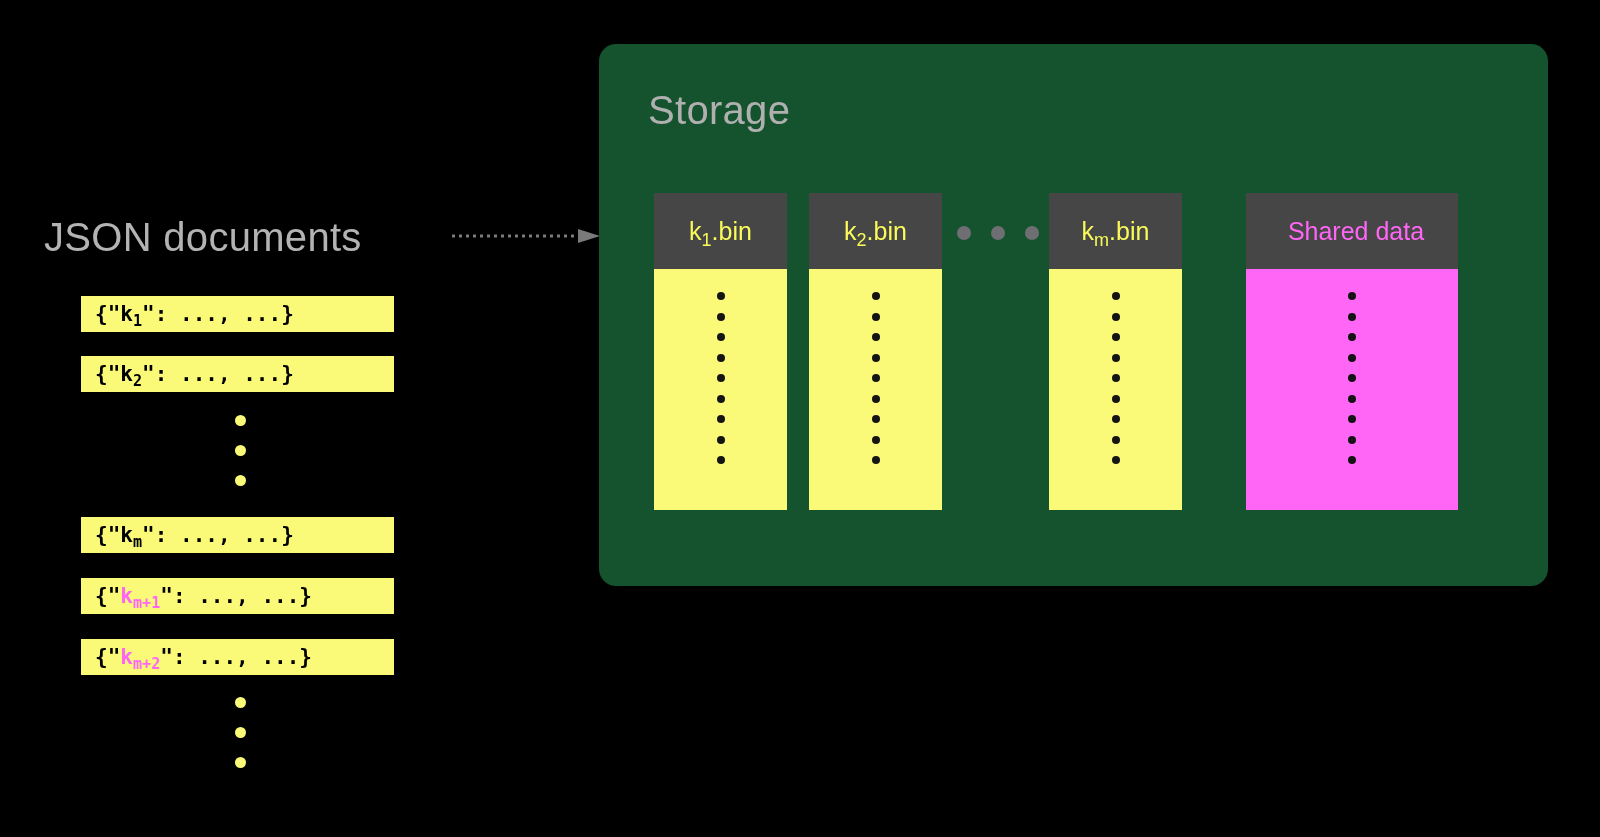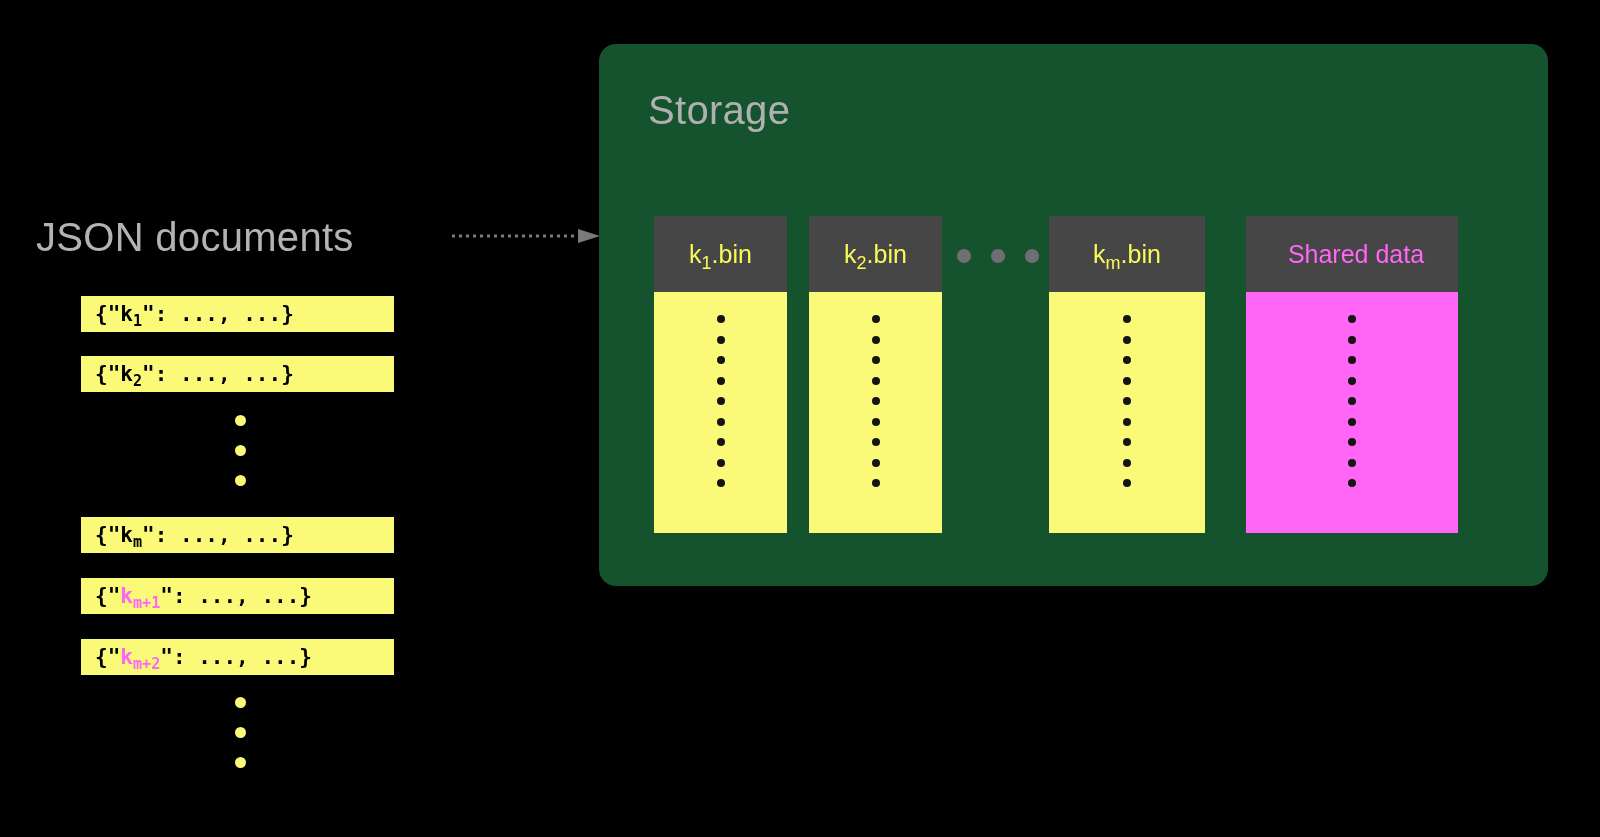--- a/index.html
+++ b/index.html
@@ -21,21 +21,21 @@
     position: absolute;
     left: 0; top: 0;
     width: 1600px;
     height: 837px;
     background: #000000;
   }
 
   
   .left-label {
     position: absolute;
-    left: 36px;
+    left: 44px;
     top: 215px;
     font-size: 40px;
     font-weight: 400;
     color: #B3B3B3;
     letter-spacing: 0.3px;
     white-space: nowrap;
   }
 
   .doc-box {
     position: absolute;
@@ -94,21 +94,21 @@
     top: 44px;
     font-size: 40px;
     font-weight: 400;
     color: #B0B0B0;
     letter-spacing: 0.3px;
   }
 
   .columns {
     position: absolute;
     left: 55px;
-    top: 172px;
+    top: 149px;
     width: 860px;
     height: 335px;
   }
 
   .col {
     position: absolute;
     top: 0;
   }
   .col-head {
     background: #464646;
@@ -246,21 +246,21 @@
             <span class="dot"></span>
           </div>
       </div>
 
       <div class="h-ellipsis" id="hell" style="left:303px;">
           <span class="dot"></span>
           <span class="dot"></span>
           <span class="dot"></span>
         </div>
 
-      <div class="col" id="col2" style="left:395px; width:156px;">
+      <div class="col" id="col2" style="left:395px; width:133px;">
         <div class="col-head" style="color: rgb(250, 250, 90);">
           <span><span>k</span><span class="sub">m</span><span>.bin</span></span>
         </div>
         <div class="col-body" style="background: rgb(250, 250, 120);">
             <span class="dot"></span>
             <span class="dot"></span>
             <span class="dot"></span>
             <span class="dot"></span>
             <span class="dot"></span>
             <span class="dot"></span>

